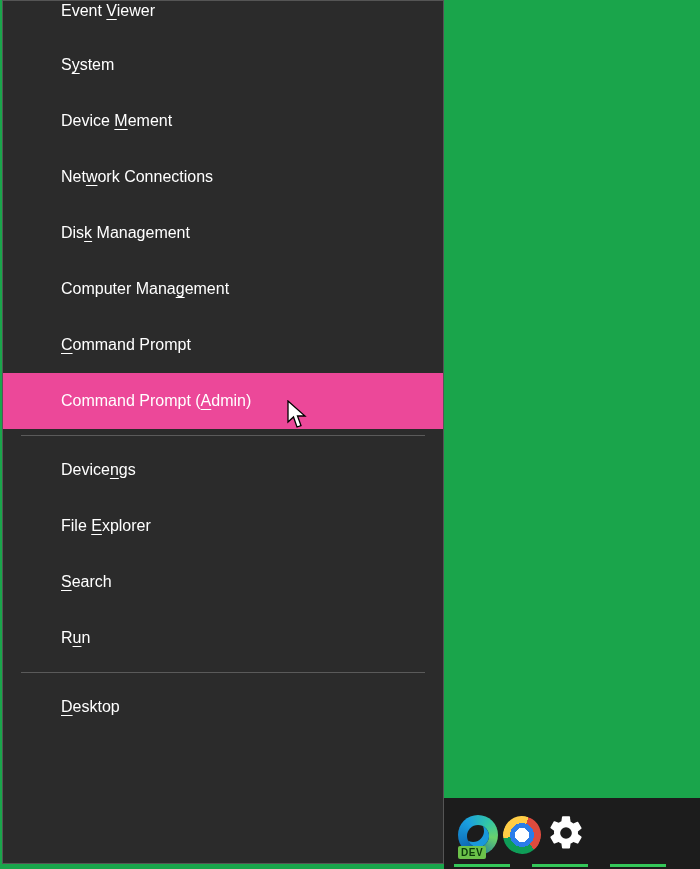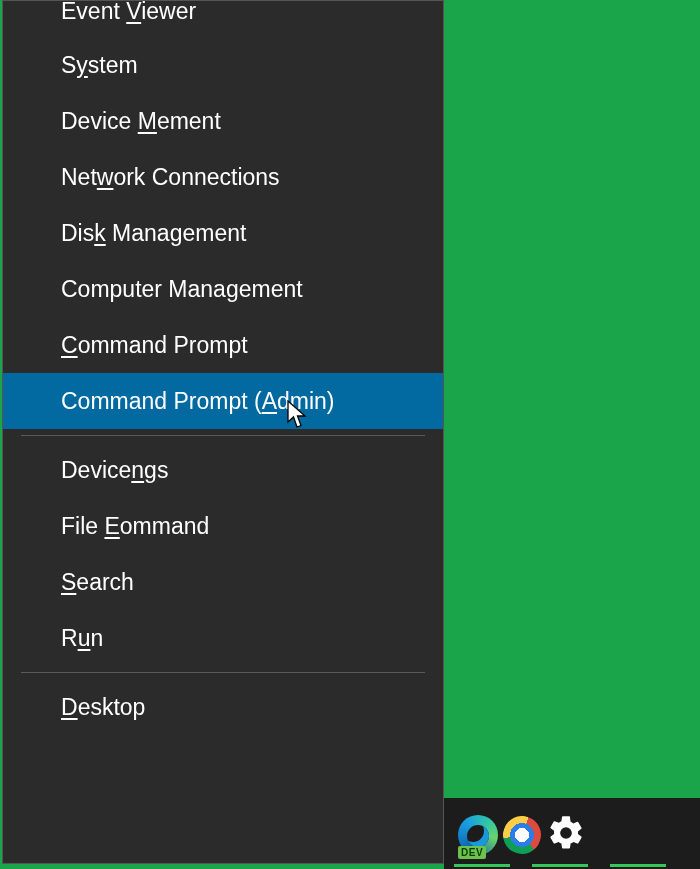--- a/index.html
+++ b/index.html
@@ -29,29 +29,29 @@
   .menu-inner {
     padding: 0 0 0 0;
   }
   .menu-item {
     position: relative;
     display: flex;
     align-items: center;
     justify-content: space-between;
     height: 56px;
     padding: 0 28px 0 58px;
-    font-size: 23px;
+    font-size: 16px;
     color: #ffffff;
     cursor: default;
     white-space: nowrap;
   }
   .menu-item.first { height: 36px; align-items: flex-start; padding-top:0; }
   .menu-item.first .label { line-height: 20px; }
   .menu-item.hover {
-    background: #0369a1;
+    background: #ec4899;
   }
   .menu-item .label u { text-decoration: underline; text-underline-offset: 3px; }
   .separator {
     height: 1px;
     background: #5a5a5a;
     margin: 6px 18px 6px 18px;
   }
   .chevron {
     font-size: 22px;
     color: #ffffff;
@@ -165,21 +165,21 @@
     <div class="menu-item hover">
       <span class="label"><span>Command Prompt (</span><u>A</u><span>dmin)</span></span>
     </div>
 
     <div class="separator"></div>
 
     <div class="menu-item">
       <span class="label"><span>Device</span><u>n</u><span>gs</span></span>
     </div>
     <div class="menu-item">
-      <span class="label"><span>File </span><u>E</u><span>ommand</span></span>
+      <span class="label"><span>File </span><u>E</u><span>xplorer</span></span>
     </div>
     <div class="menu-item">
       <span class="label"><span></span><u>S</u><span>earch</span></span>
     </div>
     <div class="menu-item">
       <span class="label"><span>R</span><u>u</u><span>n</span></span>
     </div>
 
     <div class="separator"></div>
 

